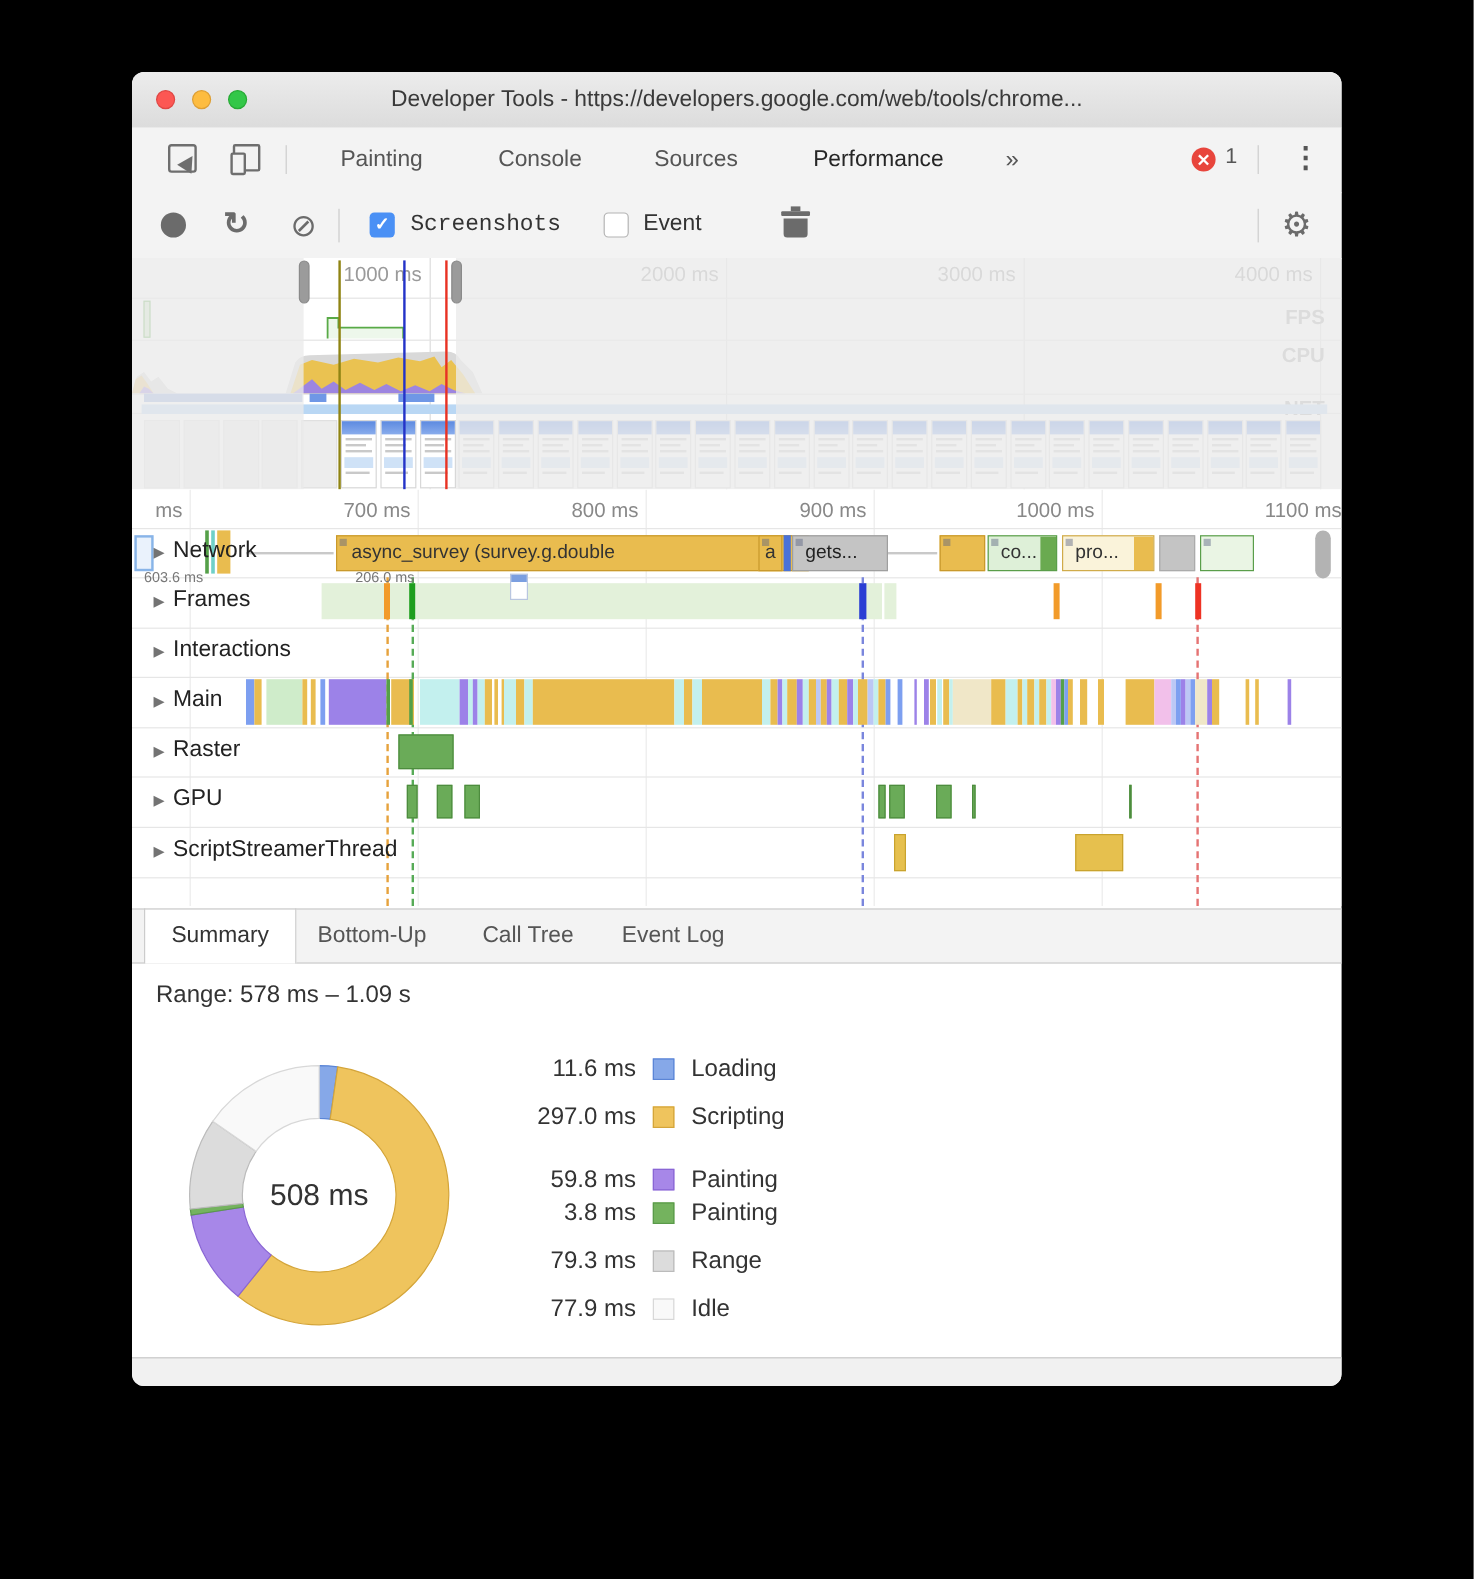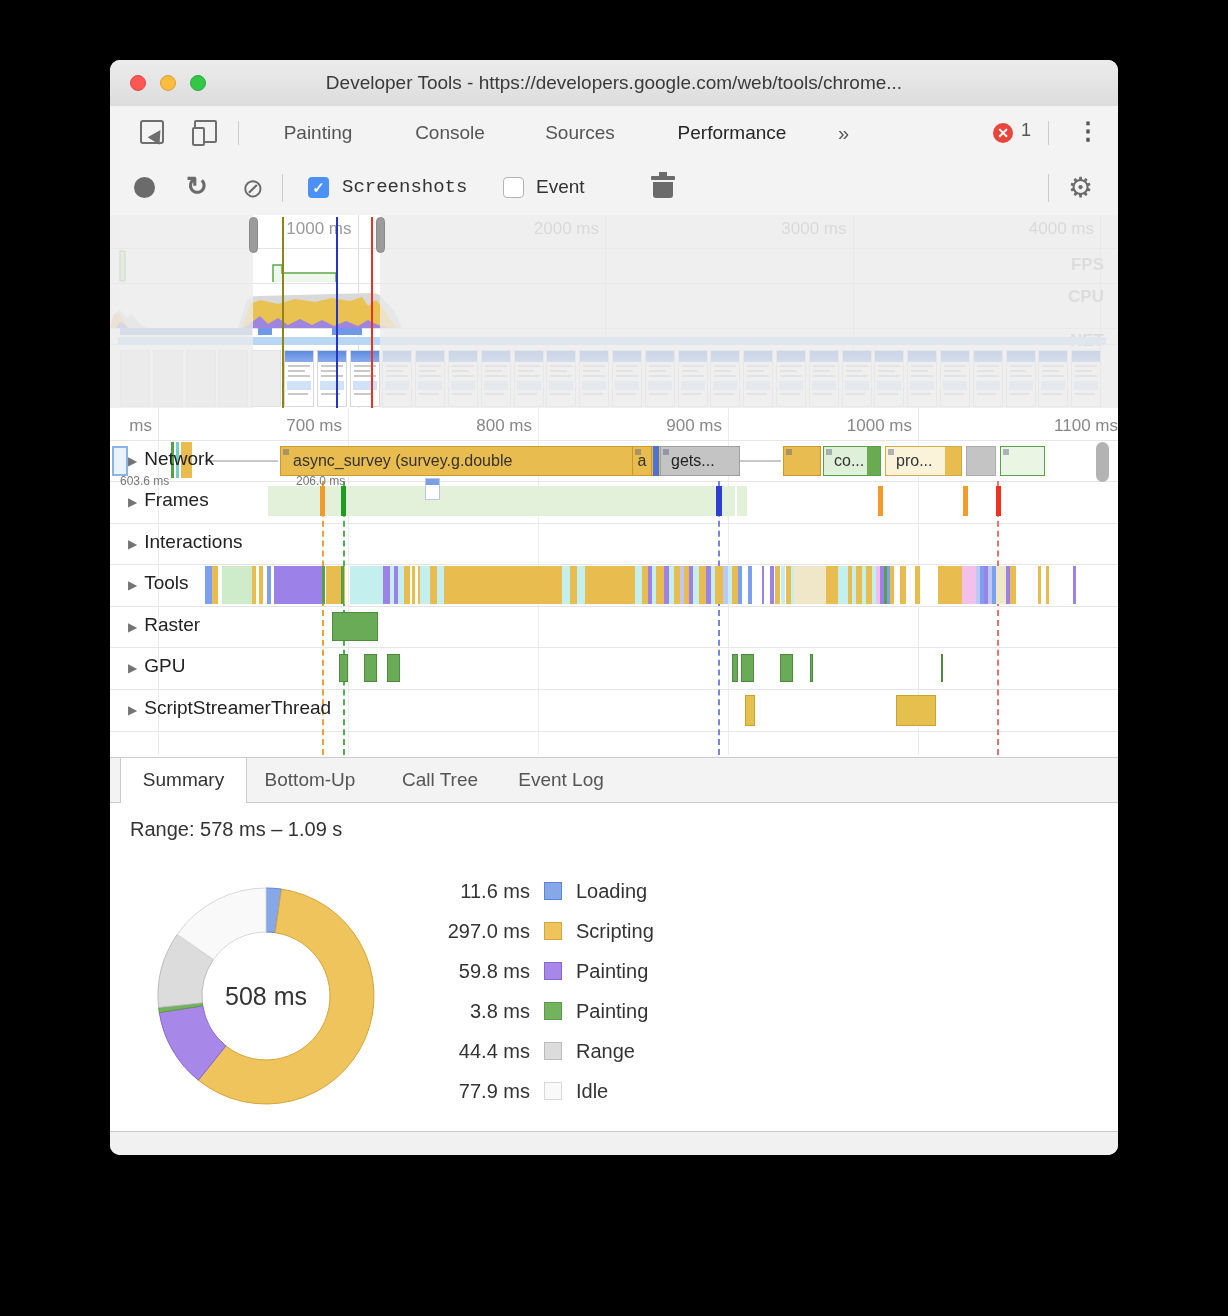--- a/index.html
+++ b/index.html
@@ -551,21 +551,21 @@
       <div class="abs gpu" style="left:622px;width:6px;"></div>
       <div class="abs gpu" style="left:631px;width:13px;"></div>
       <div class="abs gpu" style="left:670px;width:13px;"></div>
       <div class="abs gpu" style="left:700px;width:3px;"></div>
       <div class="abs gpu" style="left:831px;width:2px;"></div>
       <div class="abs sst" style="left:635px;width:10px;"></div>
       <div class="abs sst" style="left:786px;width:40px;"></div>
       <div class="abs trk-label" style="left:18px;top:40px;"><span class="trk-arrow">▶</span><span>Network</span></div>
       <div class="abs trk-label" style="left:18px;top:81px;"><span class="trk-arrow">▶</span><span>Frames</span></div>
       <div class="abs trk-label" style="left:18px;top:123px;"><span class="trk-arrow">▶</span><span>Interactions</span></div>
-      <div class="abs trk-label" style="left:18px;top:164px;"><span class="trk-arrow">▶</span><span>Tools</span></div>
+      <div class="abs trk-label" style="left:18px;top:164px;"><span class="trk-arrow">▶</span><span>Main</span></div>
       <div class="abs trk-label" style="left:18px;top:206px;"><span class="trk-arrow">▶</span><span>Raster</span></div>
       <div class="abs trk-label" style="left:18px;top:247px;"><span class="trk-arrow">▶</span><span>GPU</span></div>
       <div class="abs trk-label" style="left:18px;top:289px;"><span class="trk-arrow">▶</span><span>ScriptStreamerThread</span></div>
       <div class="abs scrollthumb" style="left:986px;top:34px;height:40px;"></div>
     </div>
 
   <div class="abs" id="btabs">
       <div class="abs btab" style="left:10px;width:125px;" id="btab-active">Summary</div>
       <div class="abs btab" style="left:135px;width:130px;">Bottom-Up</div>
       <div class="abs btab" style="left:278px;width:104px;">Call Tree</div>
@@ -586,32 +586,32 @@
       <div class="leg-row" style="left:0;top:0px;width:420px;">
         <div class="leg-val" style="left:0;width:130px;">11.6 ms</div>
         <div class="leg-sw" style="left:144px;background:#86a8e8;border:1.5px solid #5b85d6;"></div>
         <div class="leg-lab" style="left:176px;">Loading</div>
       </div>
       <div class="leg-row" style="left:0;top:40px;width:420px;">
         <div class="leg-val" style="left:0;width:130px;">297.0 ms</div>
         <div class="leg-sw" style="left:144px;background:#efc45d;border:1.5px solid #d4a53a;"></div>
         <div class="leg-lab" style="left:176px;">Scripting</div>
       </div>
-      <div class="leg-row" style="left:0;top:80px;width:420px;">
+      <div class="leg-row" style="left:0;top:92px;width:420px;">
         <div class="leg-val" style="left:0;width:130px;">59.8 ms</div>
         <div class="leg-sw" style="left:144px;background:#a787e8;border:1.5px solid #8a66d4;"></div>
         <div class="leg-lab" style="left:176px;">Painting</div>
       </div>
       <div class="leg-row" style="left:0;top:120px;width:420px;">
         <div class="leg-val" style="left:0;width:130px;">3.8 ms</div>
         <div class="leg-sw" style="left:144px;background:#74b35e;border:1.5px solid #5a9a4a;"></div>
         <div class="leg-lab" style="left:176px;">Painting</div>
       </div>
       <div class="leg-row" style="left:0;top:160px;width:420px;">
-        <div class="leg-val" style="left:0;width:130px;">44.4 ms</div>
+        <div class="leg-val" style="left:0;width:130px;">79.3 ms</div>
         <div class="leg-sw" style="left:144px;background:#dcdcdc;border:1.5px solid #bbbbbb;"></div>
         <div class="leg-lab" style="left:176px;">Range</div>
       </div>
       <div class="leg-row" style="left:0;top:200px;width:420px;">
         <div class="leg-val" style="left:0;width:130px;">77.9 ms</div>
         <div class="leg-sw" style="left:144px;background:#f9f9f9;border:1.5px solid #d8d8d8;"></div>
         <div class="leg-lab" style="left:176px;">Idle</div>
       </div>
     </div>
 

